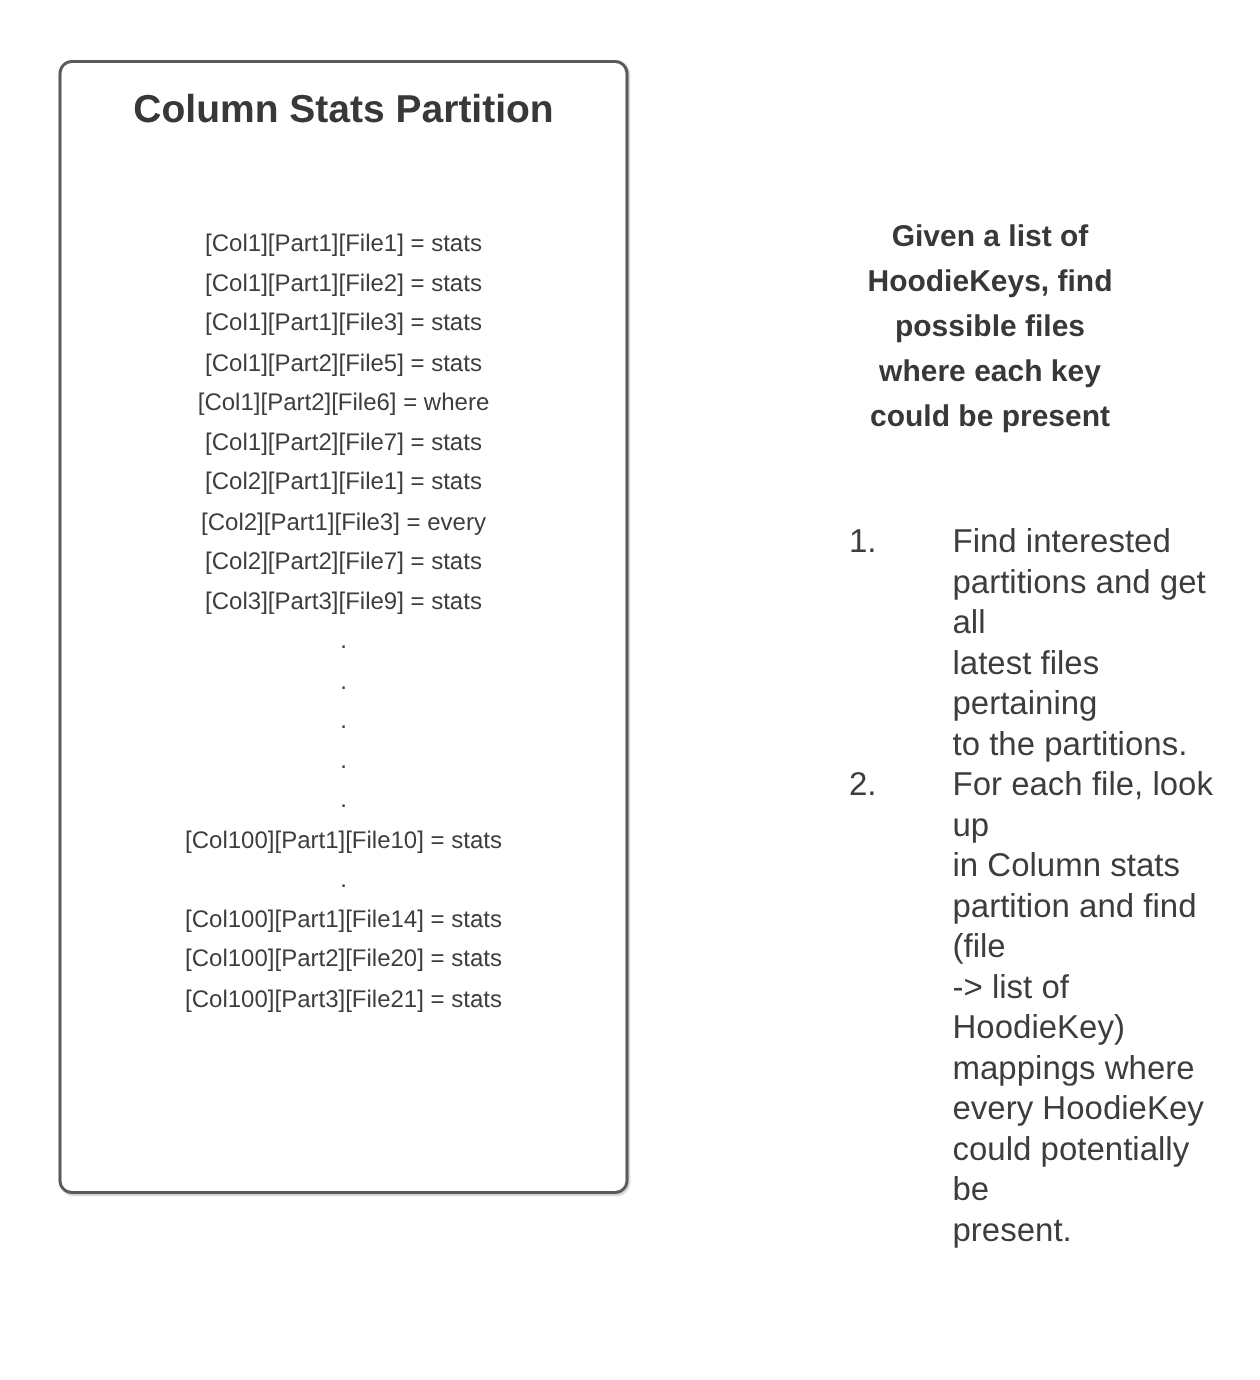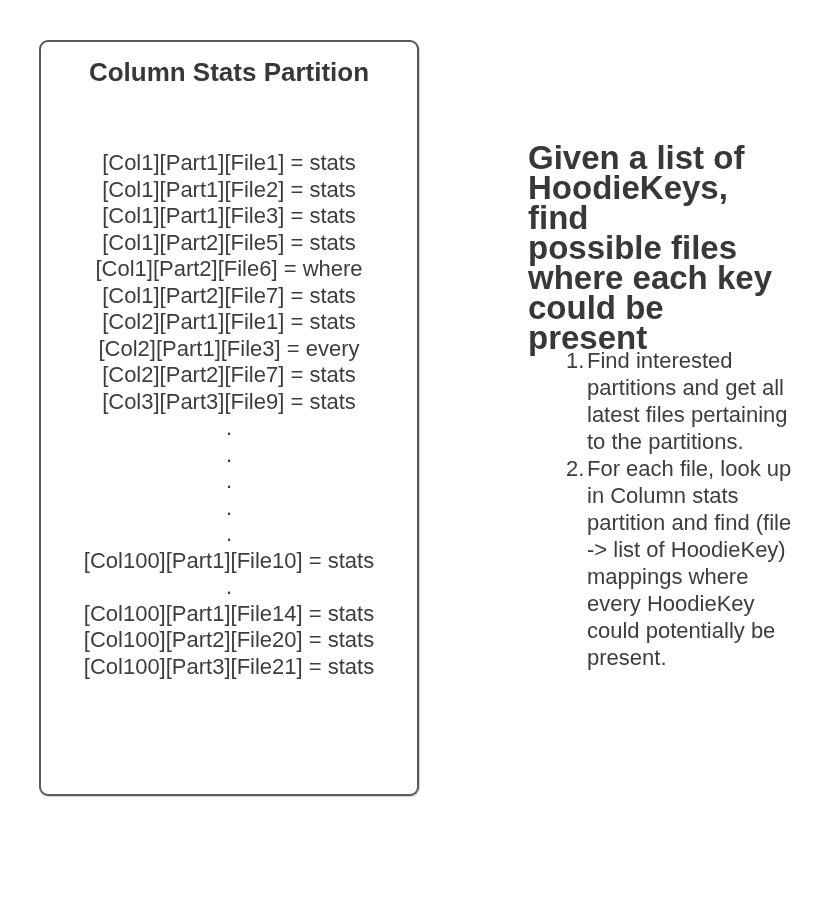--- a/index.html
+++ b/index.html
@@ -37,49 +37,49 @@
     font-weight: bold;
     line-height: 30px;
     color: var(--headingText, #383838);
   }
   .entries {
     position: absolute;
     left: 0;
     top: 108px;
     width: 100%;
     text-align: center;
-    font-size: 22px;
+    font-size: 16px;
     line-height: 26.5px;
     color: var(--text, #3d3d3d);
     white-space: nowrap;
   }
   .side-heading {
     position: absolute;
     left: 528px;
     top: 143px;
     width: 264px;
-    text-align: left;
-    font-size: 33px;
+    text-align: center;
+    font-size: 20px;
     font-weight: bold;
     line-height: 30px;
     color: var(--headingText, #383838);
     white-space: pre-line;
   }
   .steps {
     position: absolute;
     left: 566px;
     top: 347px;
     width: 250px;
     font-size: 22px;
     line-height: 27px;
     color: var(--text, #3d3d3d);
   }
   .step { display: flex; align-items: flex-start; }
   .step-num { flex: 0 0 21px; }
-  .step-text { white-space: pre-line; width: 214px; }
+  .step-text { white-space: pre-line; width: 214px; margin-left: 48px; }
 </style>
 </head>
 <body>
 
 <div class="canvas">
 
   <div class="stats-box">
     <div class="box-title">Column Stats Partition</div>
     <div class="entries">
         <div class="line">[Col1][Part1][File1] = stats</div>

